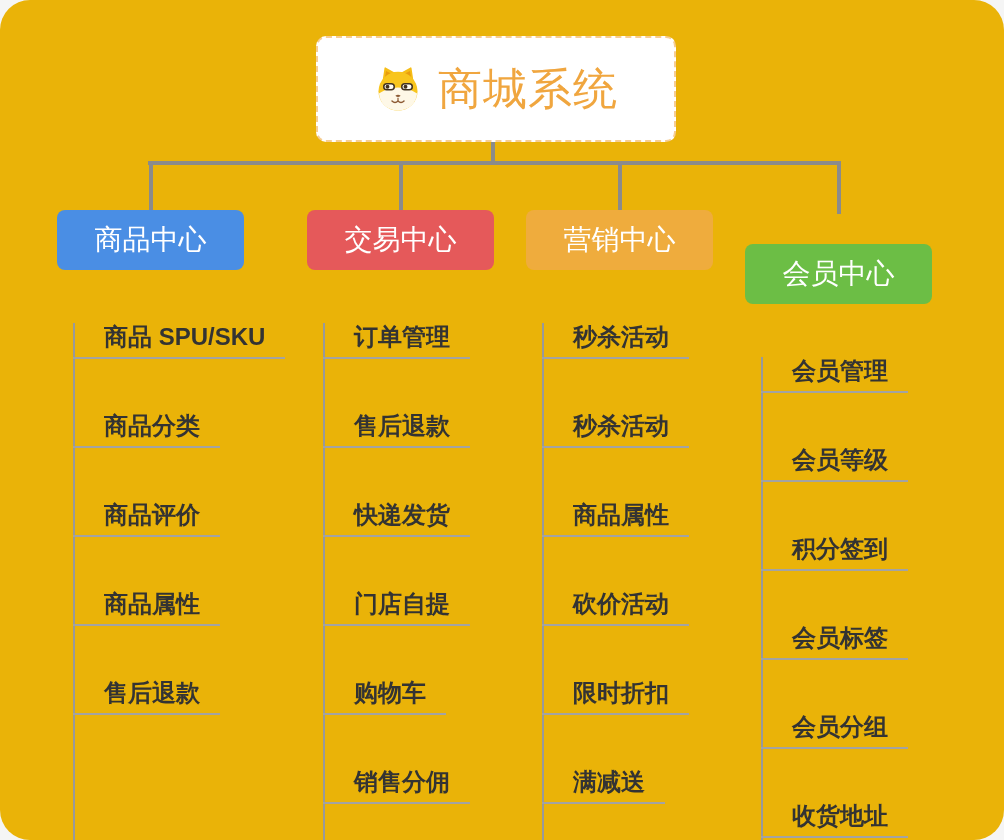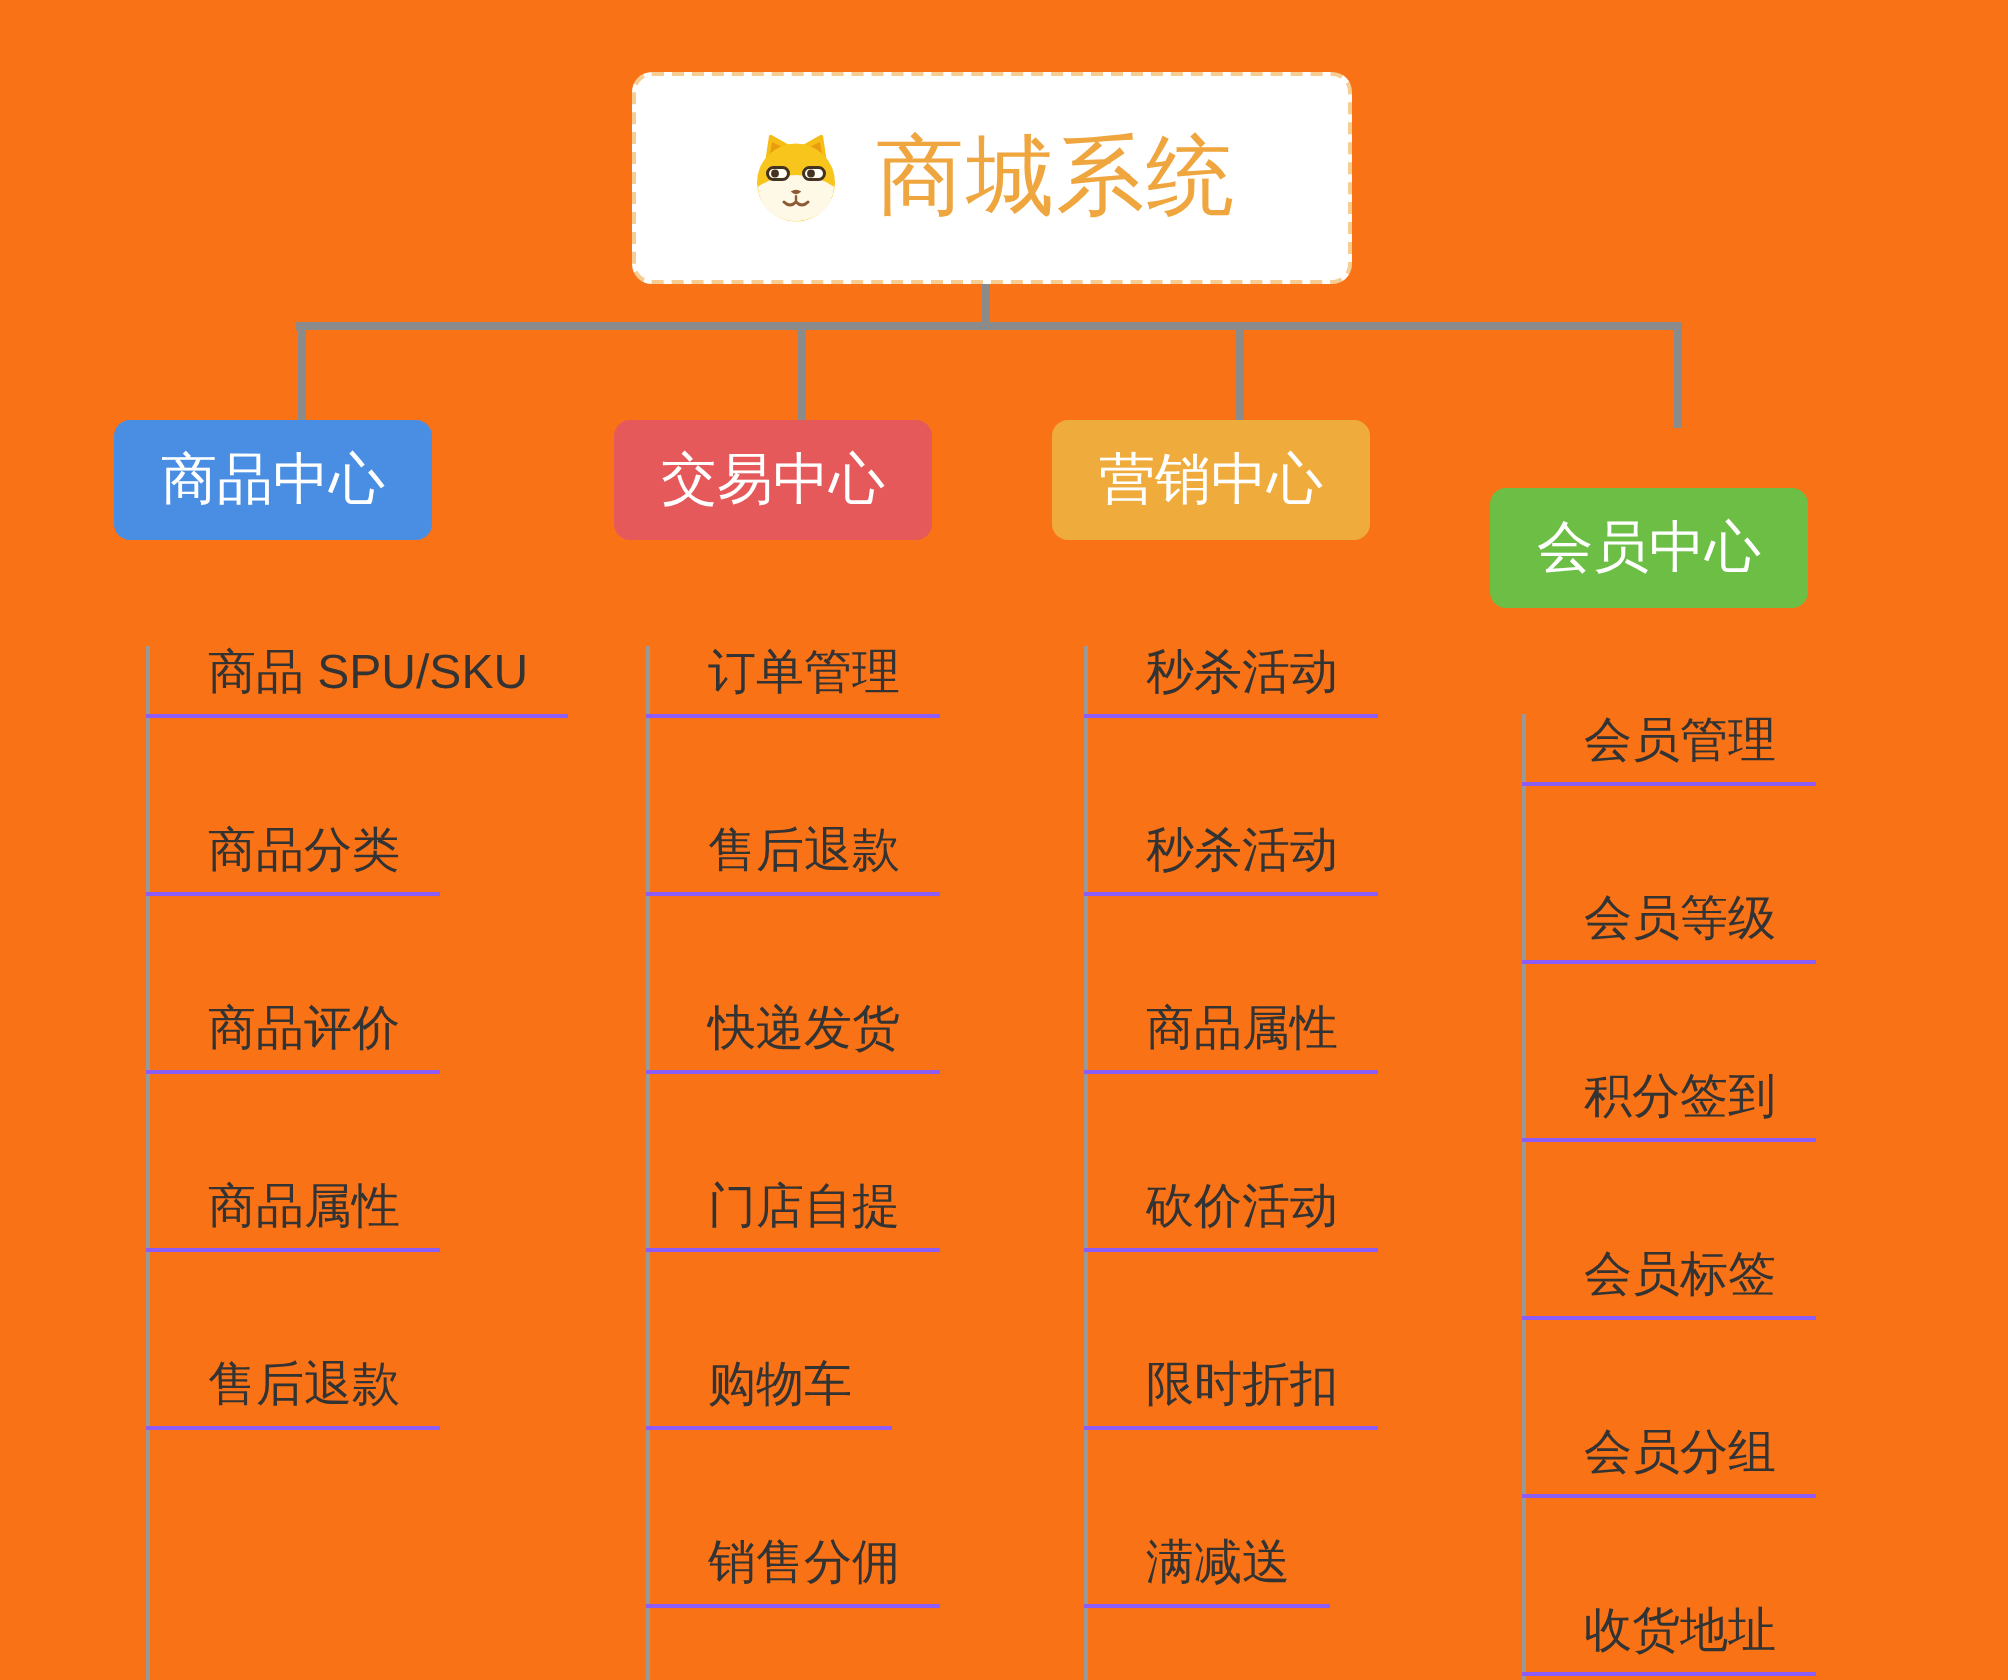--- a/index.html
+++ b/index.html
@@ -4,22 +4,23 @@
 <style>
   html,body { margin:0; padding:0; }
   body {
     font-family: "Liberation Sans", "DejaVu Sans", sans-serif;
     background:#f5f5f5;
   }
   .canvas {
     position:relative;
     width:1004px;
     height:840px;
-    background:#f97316;
+    background:#eab308;
     overflow:hidden;
+    border-radius:30px;
   }
   
   .connector { position:absolute; background:#8b8b8b; }
   
   .root-node {
     position:absolute;
     left:316px; top:36px;
     width:360px; height:106px;
     background:#ffffff;
     border:2px dashed #f6cd93;
@@ -34,46 +35,47 @@
     font-size:44px;
     line-height:48px;
     color:#f0a63f;
     letter-spacing:1px;
     white-space:nowrap;
   }
   .root-icon { width:48px; height:48px; flex:0 0 auto; }
   
   .branch-col { position:absolute; top:210px; width:250px; }
   .branch-header {
-    width:159px; height:60px;
+    width:187px; height:60px;
     border-radius:8px;
     display:flex; align-items:center; justify-content:center;
     color:#ffffff;
     font-size:28px;
     white-space:nowrap;
   }
   .branch-children { position:relative; }
   .spine {
     position:absolute;
     left:16px; top:0;
     width:2px; height:532px;
     background:#999999;
   }
   .leaf {
     position:relative;
     margin-left:16px;
     margin-top:53px;
     padding:0 20px 6px 31px;
-    border-bottom:2px solid #8b5cf6;
+    border-bottom:2px solid #a3a3a3;
     width:fit-content;
     max-width:230px;
     font-size:24px;
     line-height:28px;
     color:#333333;
     white-space:nowrap;
+    font-weight:bold;
   }
   .leaf:first-child { margin-top:50px; }
 </style>
 </head>
 <body>
 
 <div class="canvas">
 
   <div class="connector" style="left:491px; top:140px; width:4px; height:24px;"></div>
   <div class="connector" style="left:148px; top:161px; width:693px; height:4px;"></div>

